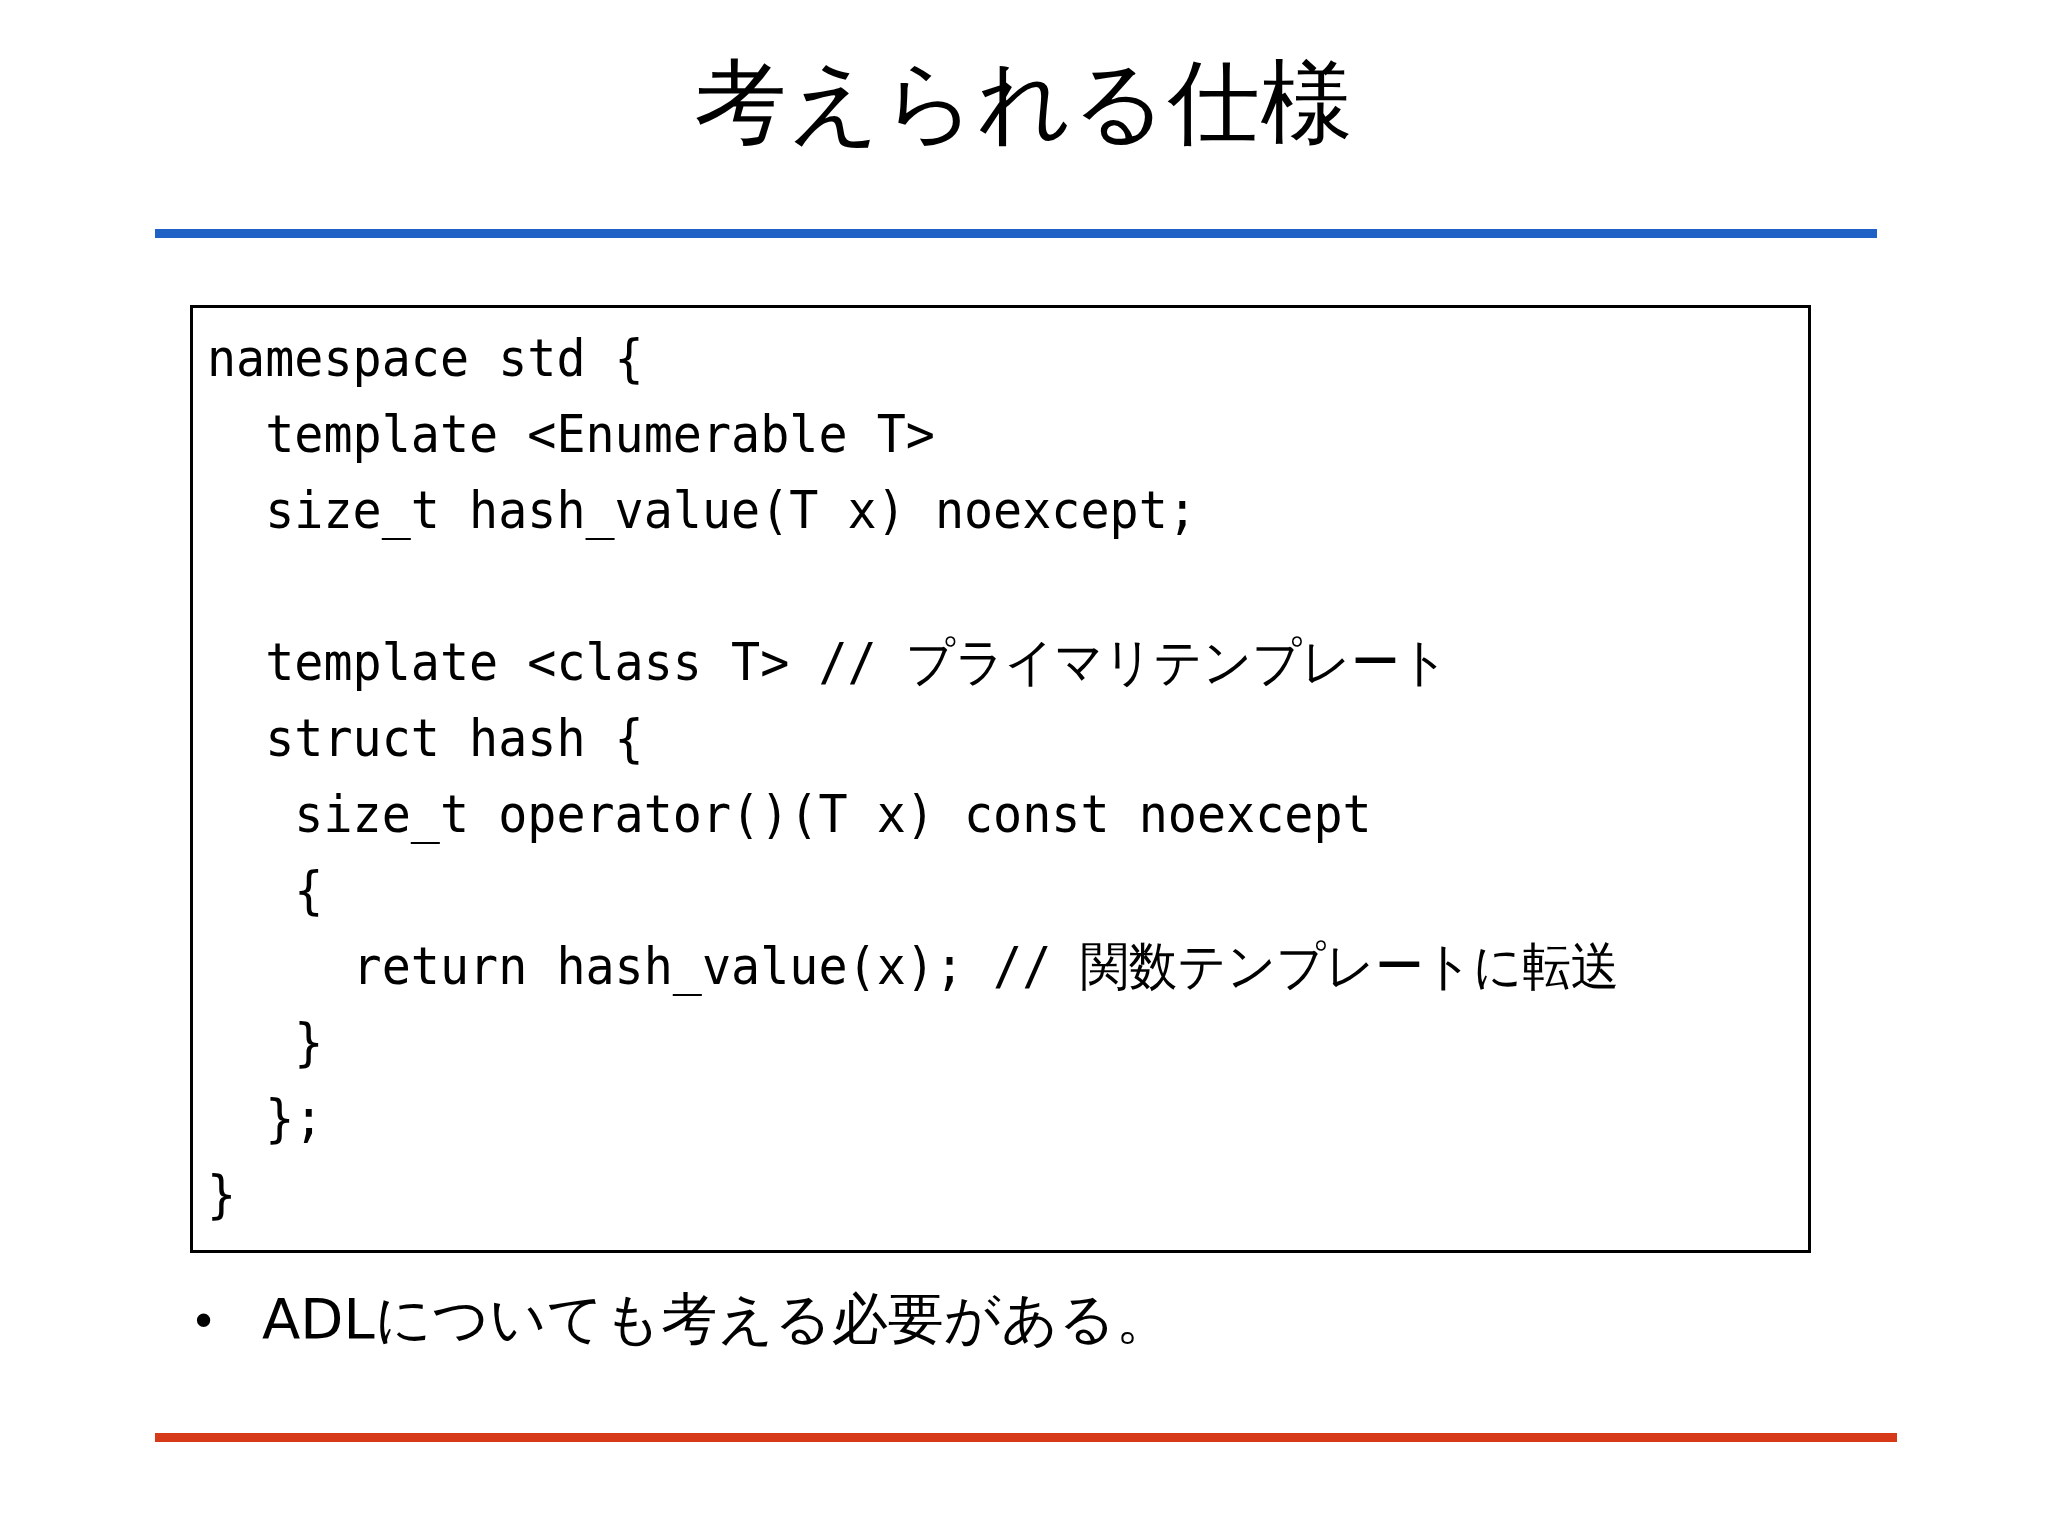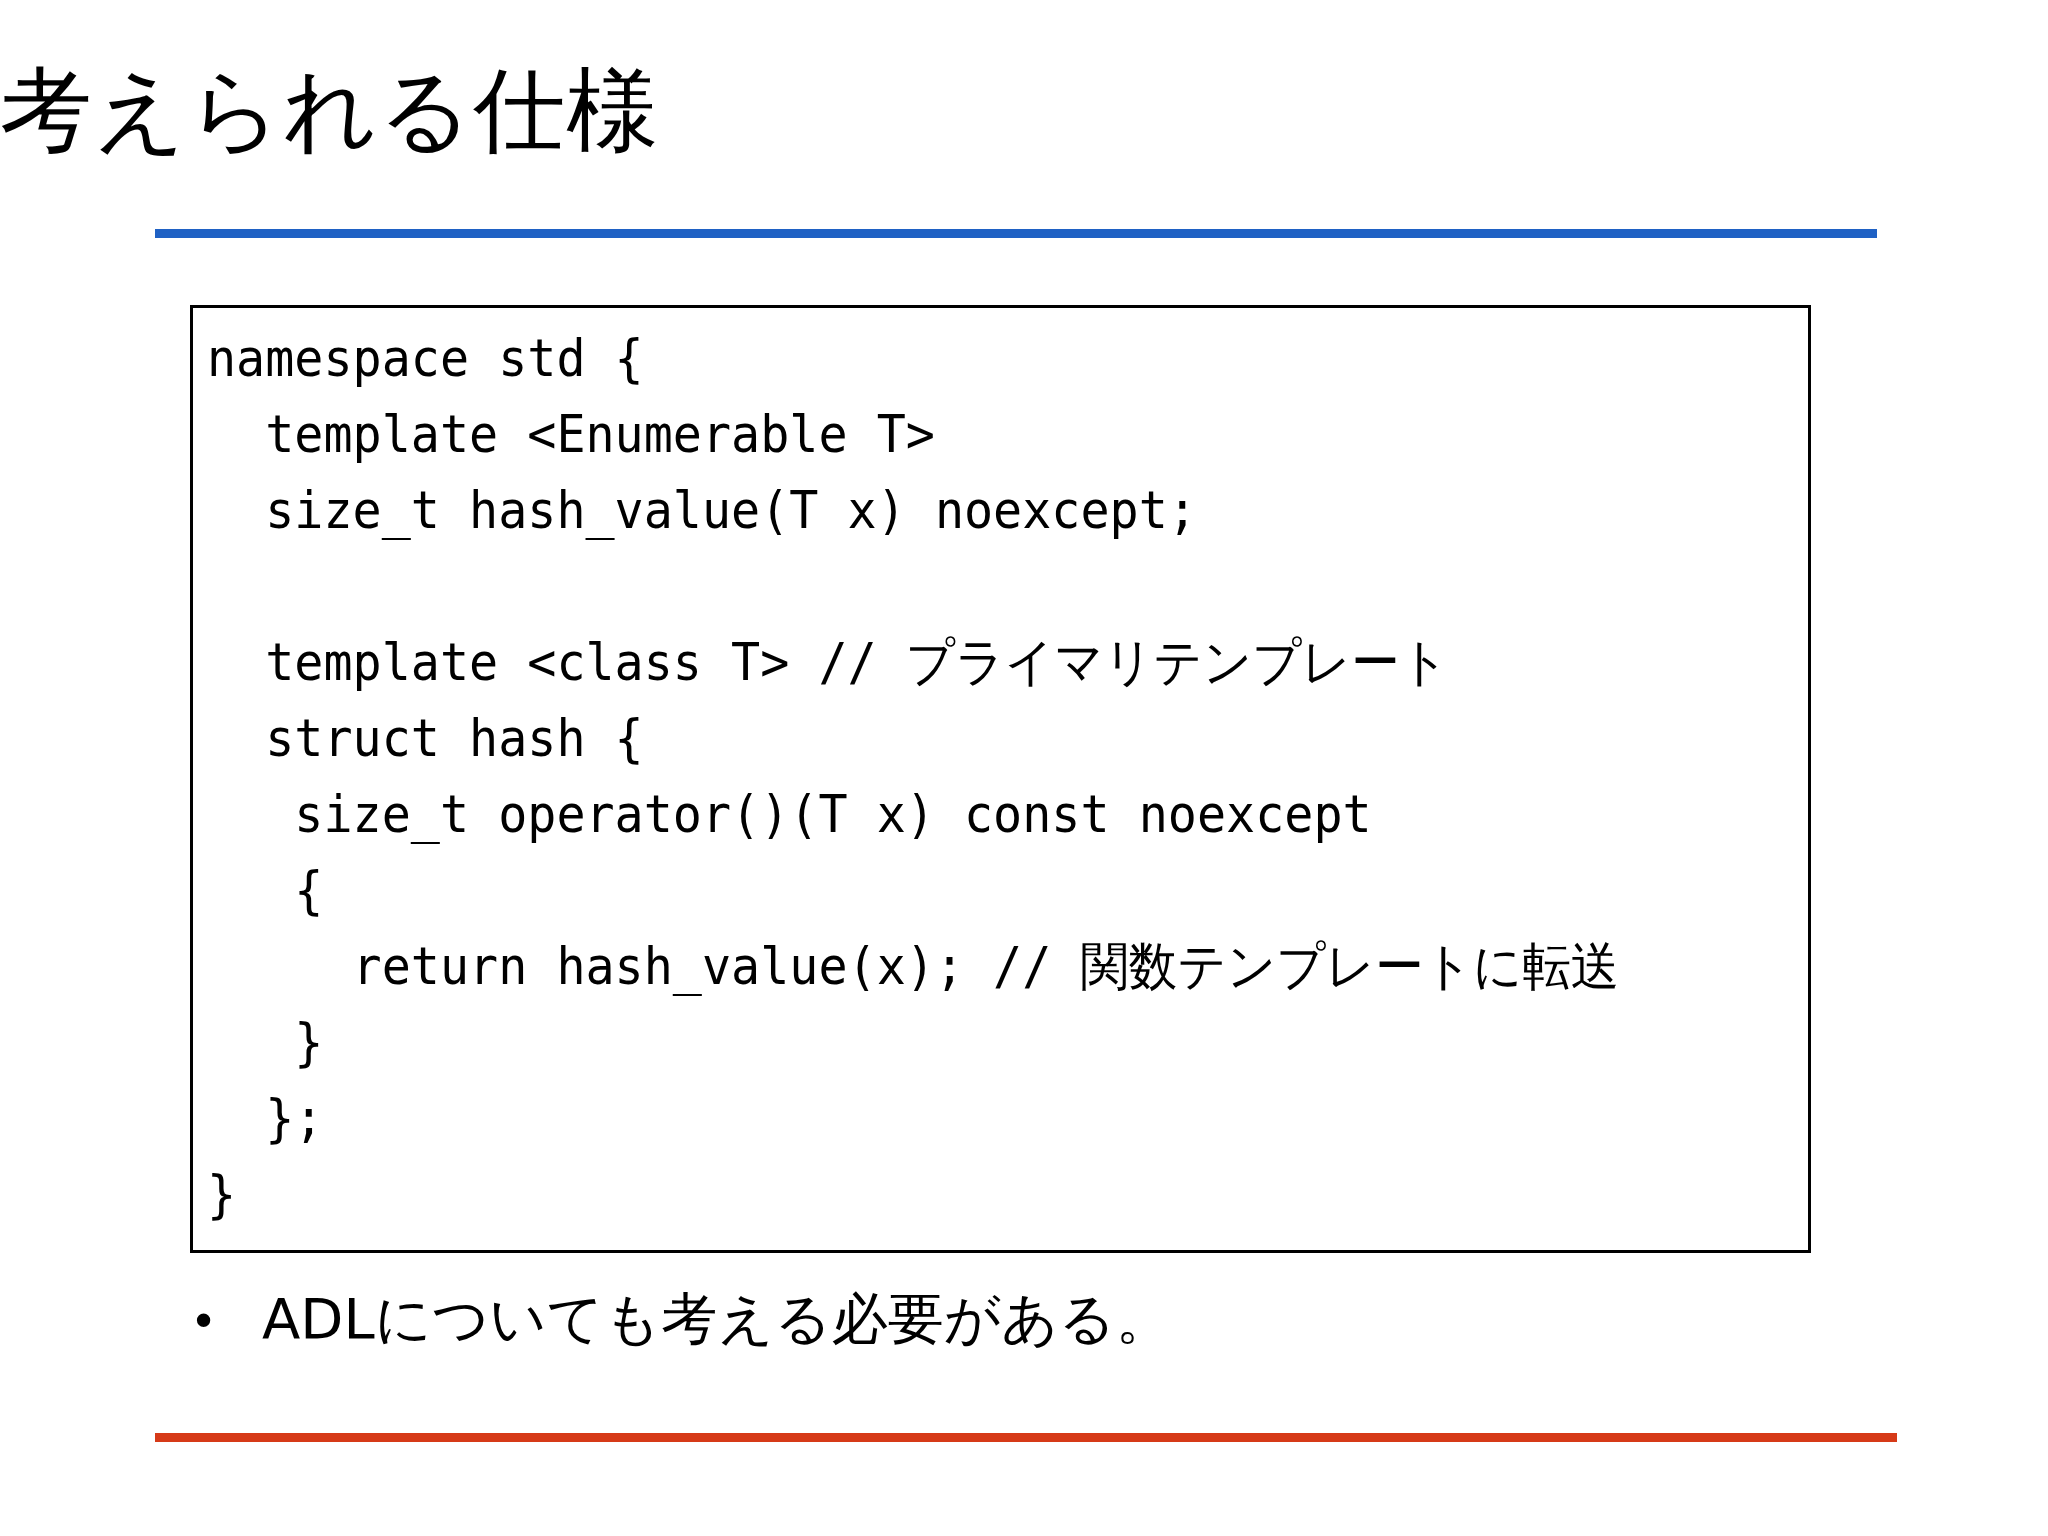--- a/index.html
+++ b/index.html
@@ -22,22 +22,22 @@
     background: #ffffff;
     box-sizing: border-box;
   }
 
   
   .slide-title {
     position: absolute;
     left: 0;
     top: 62px;
     width: 2048px;
-    text-align: left;
-    font-family: Liberation Sans, sans-serif;
+    text-align: center;
+    font-family: Liberation Mono, monospace;
     font-size: 92px;
     line-height: 1.05;
     font-weight: 400;
     letter-spacing: 0.01em;
     color: #000000;
     white-space: nowrap;
   }
 
   
   .rule-top {

